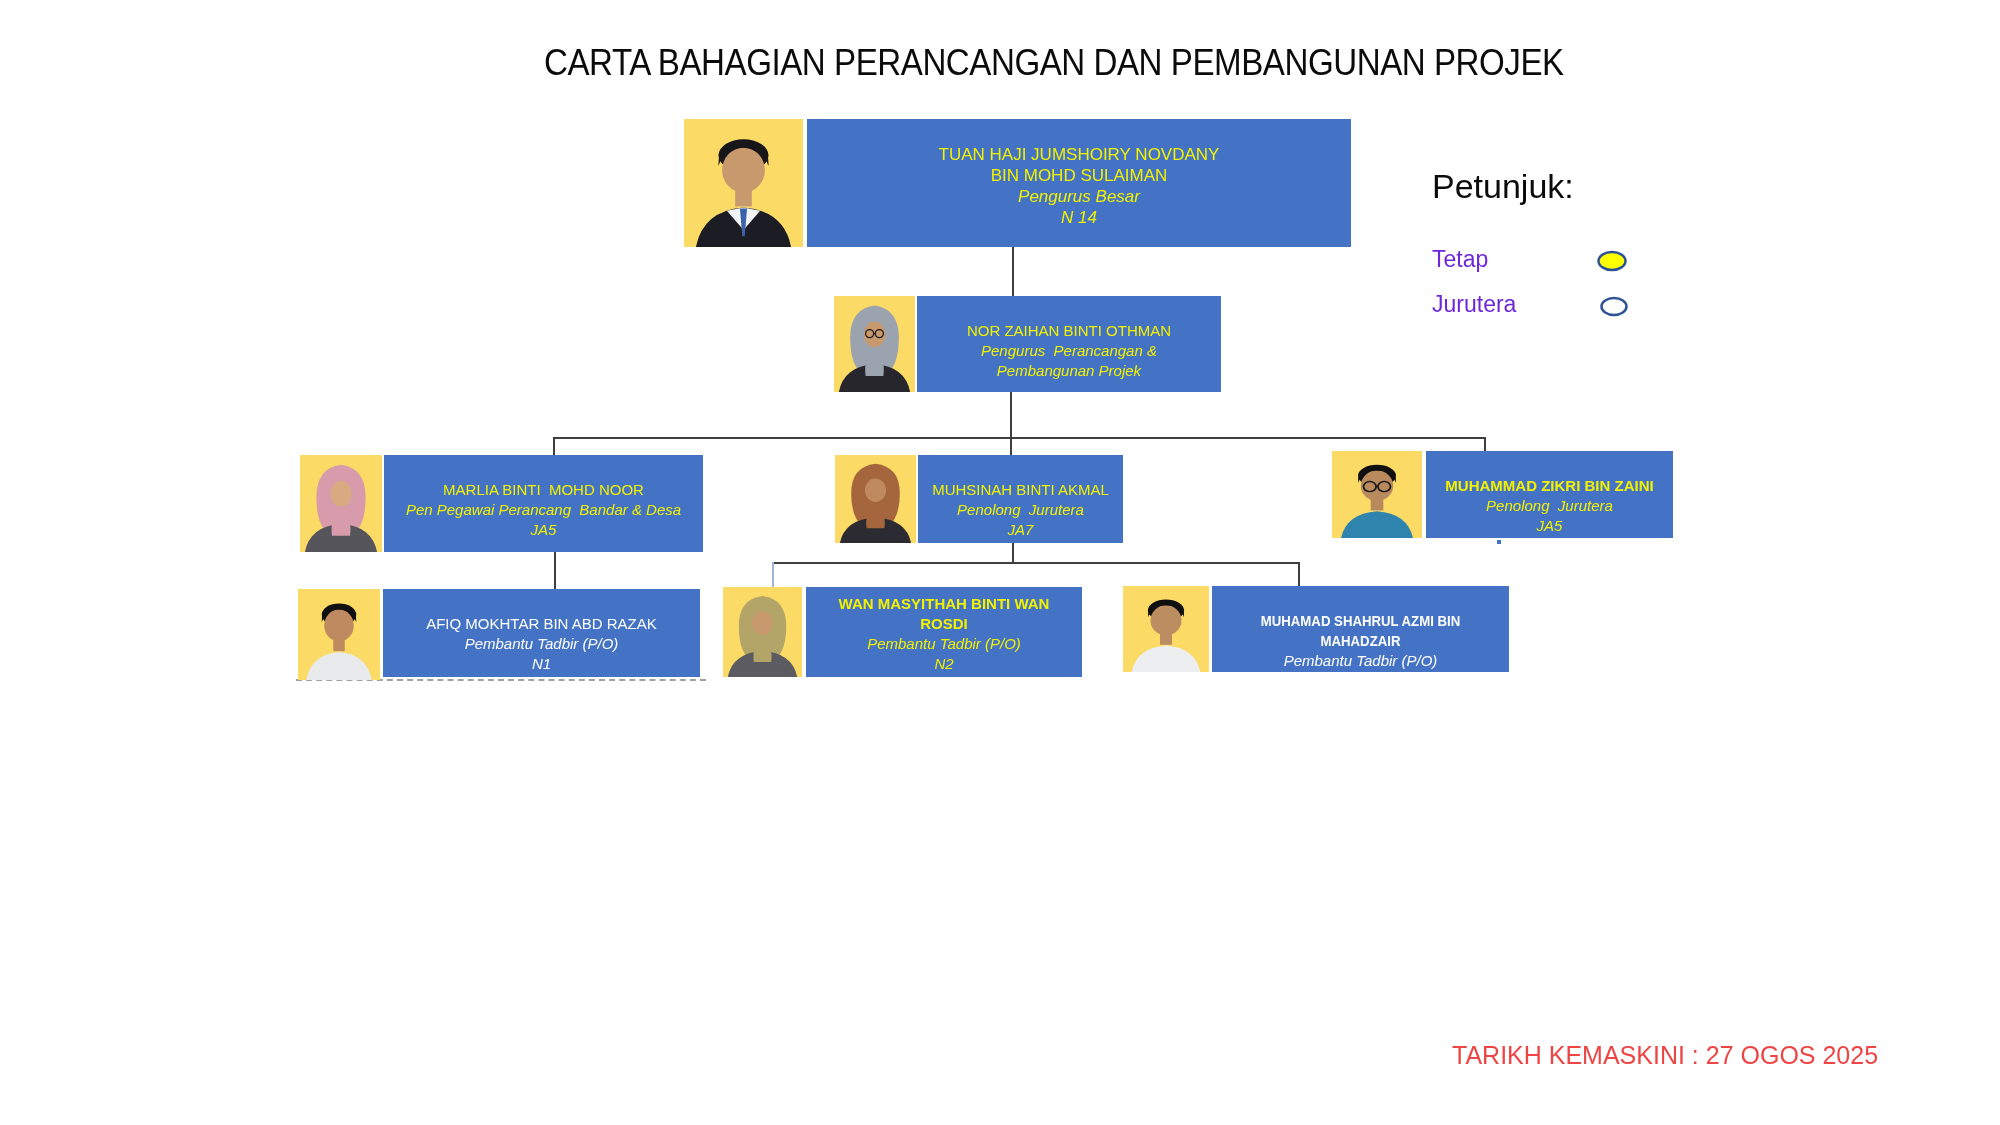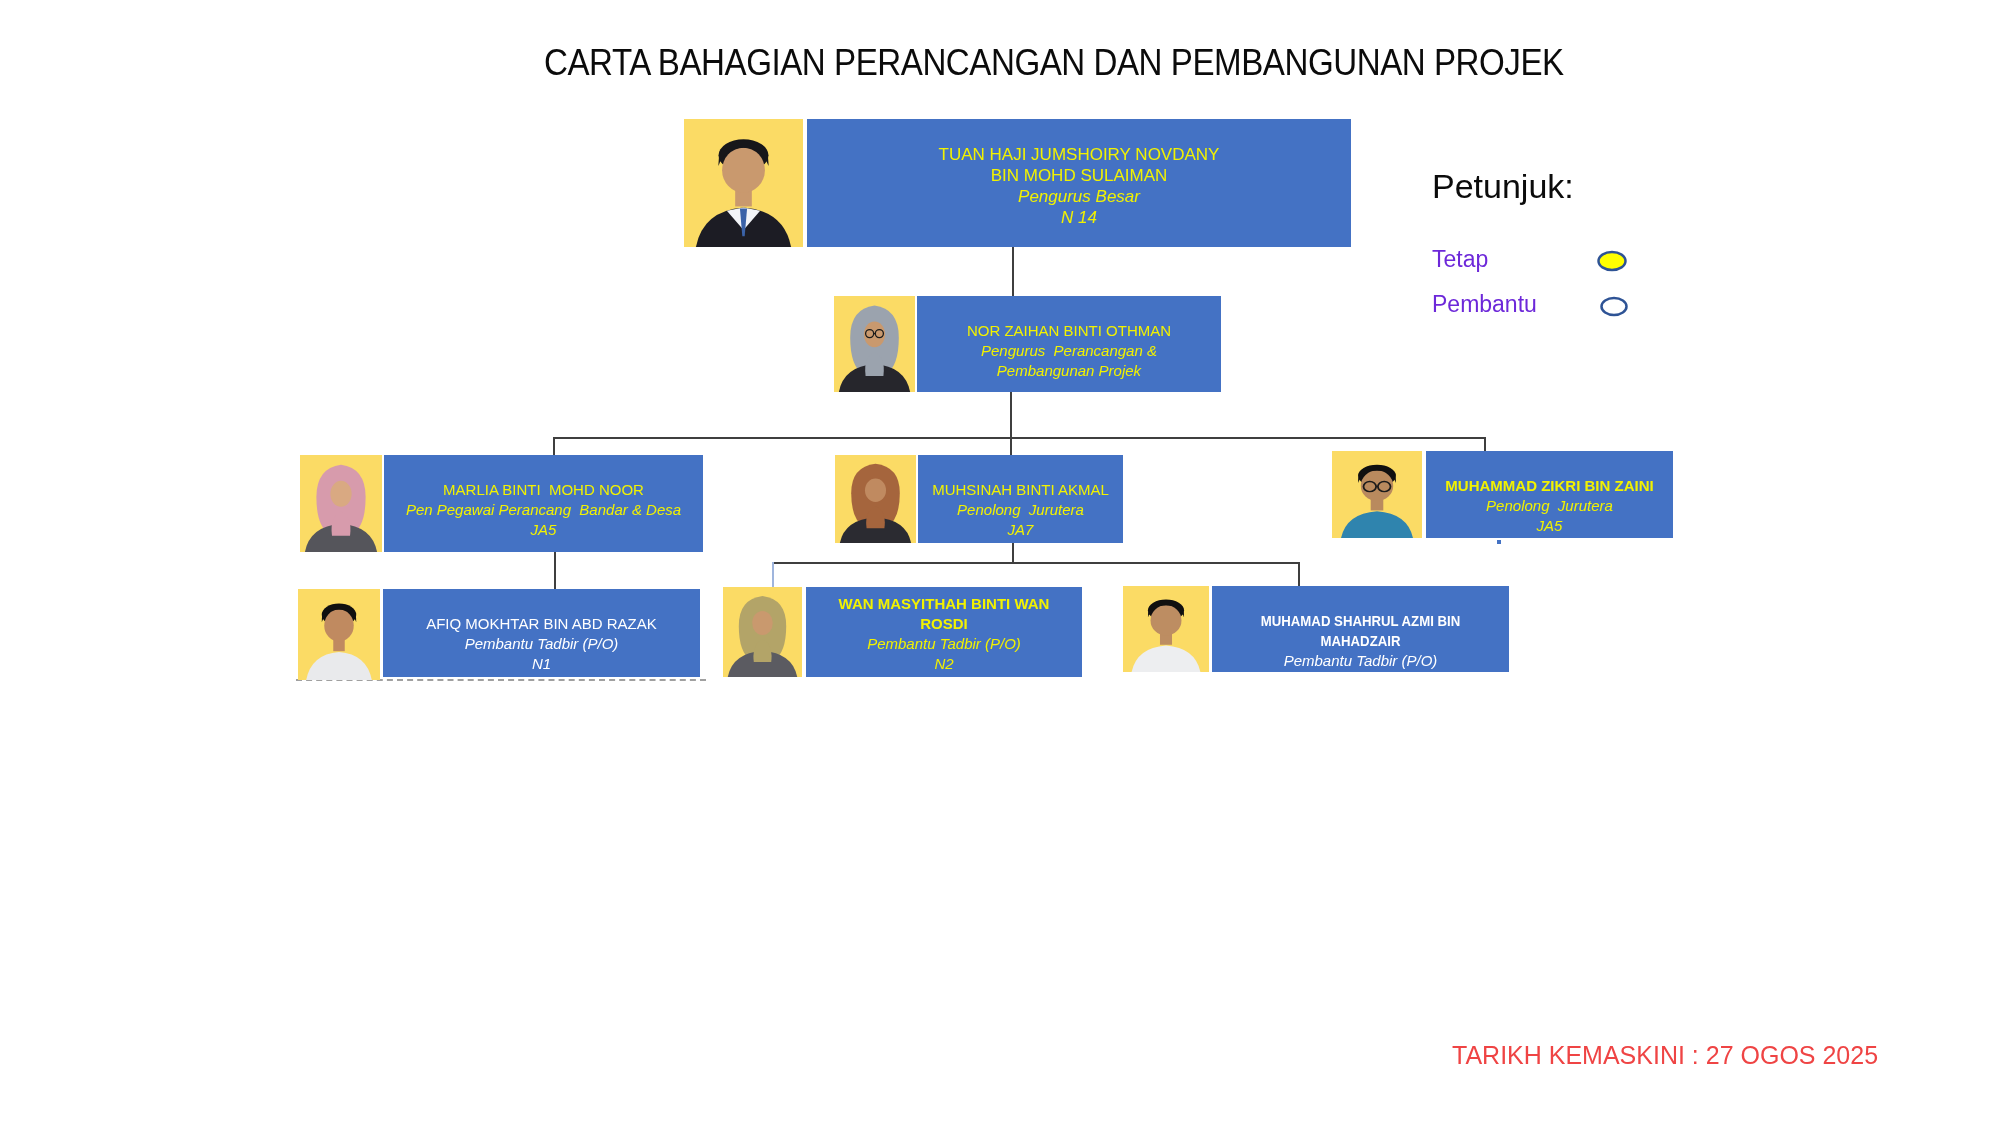--- a/index.html
+++ b/index.html
@@ -42,21 +42,21 @@
 
 <div id="stage">
 
   <div class="title">CARTA BAHAGIAN PERANCANGAN DAN PEMBANGUNAN PROJEK</div>
 
   <div class="legend-heading">Petunjuk:</div>
   <div class="legend-label" style="left:1432px;top:246px">Tetap</div>
   <svg class="legend-ellipse" style="left:1596px;top:250px" width="32" height="22" viewBox="0 0 32 22">
     <ellipse cx="16" cy="11" rx="13.5" ry="9" stroke-width="2.5" fill="#FFFF00" stroke="#2E5395"></ellipse>
   </svg>
-  <div class="legend-label" style="left:1432px;top:291px">Pembantu</div>
+  <div class="legend-label" style="left:1432px;top:291px">Jurutera</div>
   <svg class="legend-ellipse" style="left:1599px;top:296px" width="30" height="21" viewBox="0 0 30 21">
     <ellipse cx="15" cy="10.5" rx="12.5" ry="8.5" stroke-width="2.5" fill="#FFFFFF" stroke="#2E5395"></ellipse>
   </svg>
 
   <div class="conn v" style="left:1012px;top:247px;height:49px"></div>
   <div class="conn v" style="left:1010px;top:392px;height:63px"></div>
   <div class="conn h" style="left:553px;top:437px;width:932px"></div>
   <div class="conn v" style="left:553px;top:437px;height:18px"></div>
   <div class="conn v" style="left:1484px;top:437px;height:14px"></div>
   <div class="conn v" style="left:554px;top:552px;height:37px"></div>

